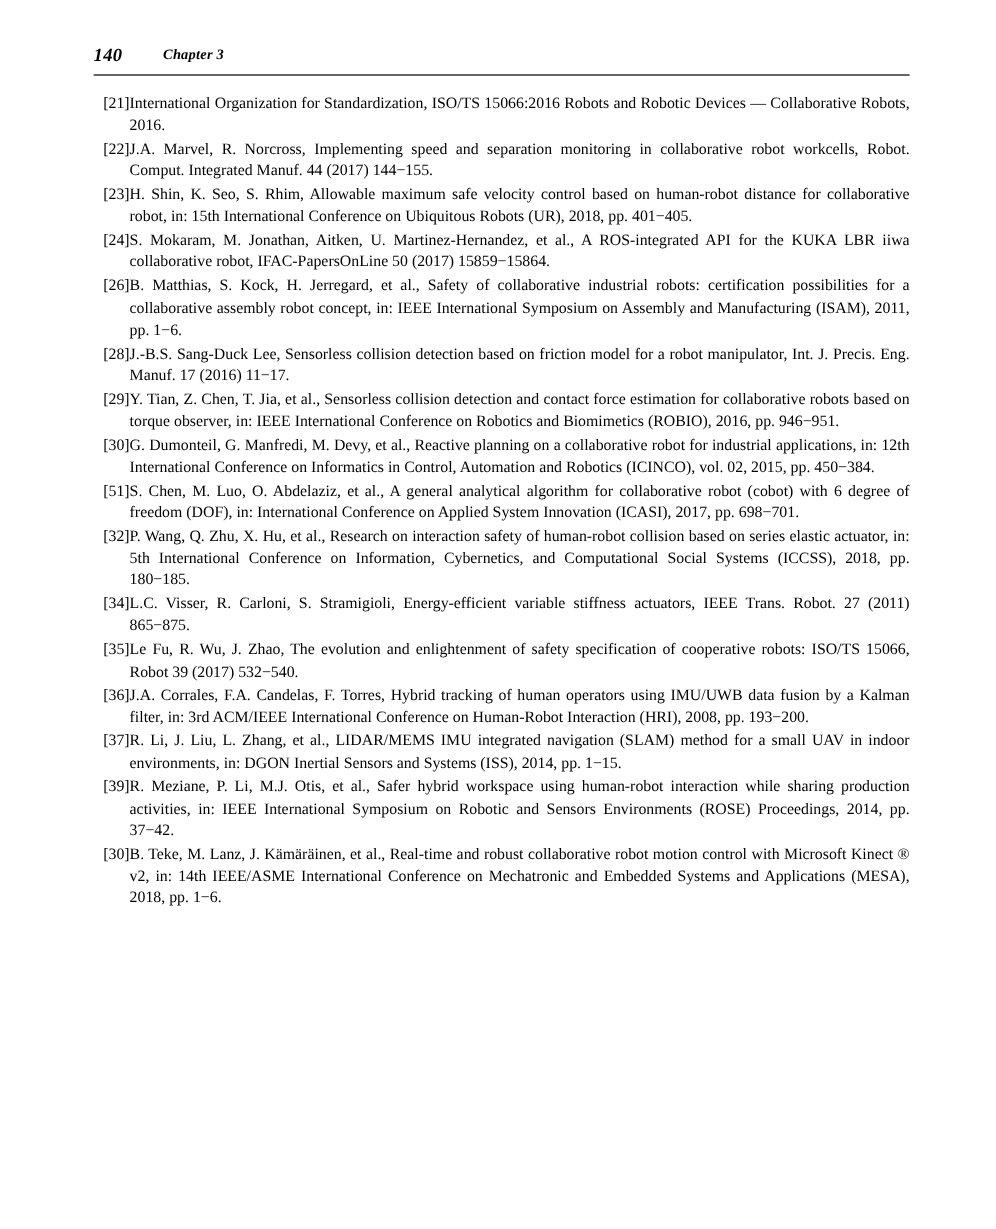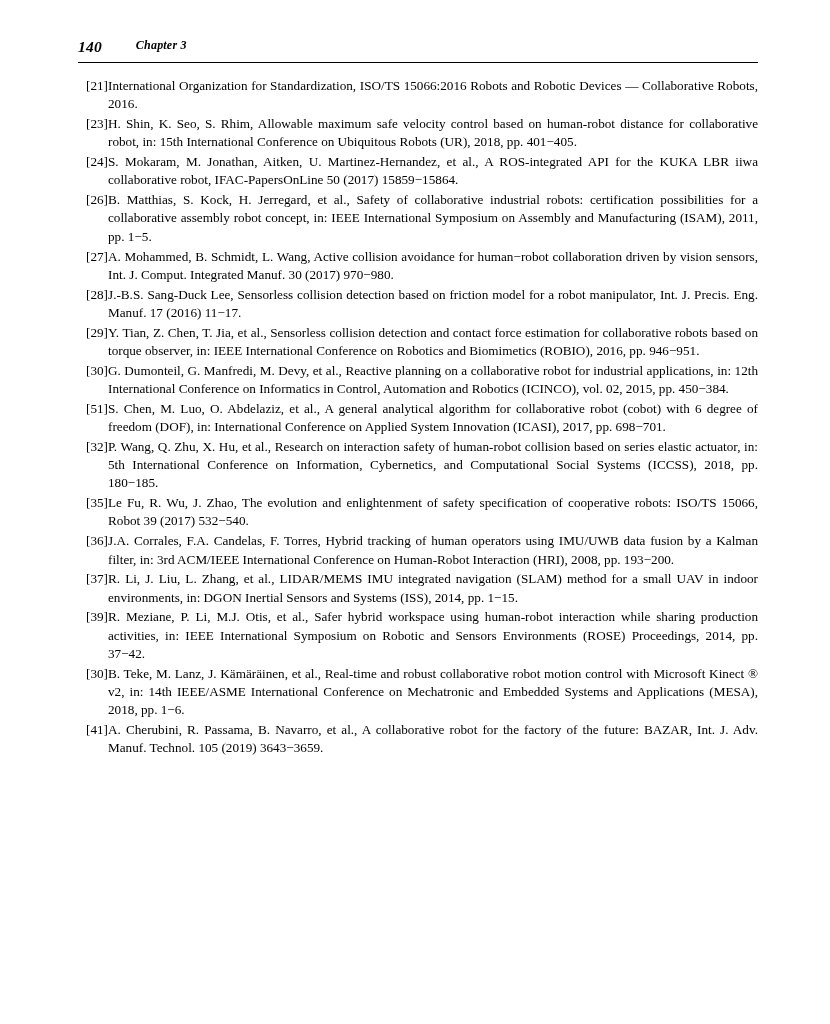--- a/index.html
+++ b/index.html
@@ -79,34 +79,34 @@
   </div>
 
   <hr class="rule">
 
   <ul class="reference-list">
       <li class="ref-item">
         <span class="ref-number">[21]</span>
         <span class="ref-text">International Organization for Standardization, ISO/TS 15066:2016 Robots and Robotic Devices — Collaborative Robots, 2016.</span>
       </li>
       <li class="ref-item">
+        <span class="ref-number">[22]</span>
+        <span class="ref-text">J.A. Marvel, R. Norcross, Implementing speed and separation monitoring in collaborative robot workcells, Robot. Comput. Integrated Manuf. 44 (2017) 144−155.</span>
+      </li>
+      <li class="ref-item">
         <span class="ref-number">[23]</span>
         <span class="ref-text">H. Shin, K. Seo, S. Rhim, Allowable maximum safe velocity control based on human-robot distance for collaborative robot, in: 15th International Conference on Ubiquitous Robots (UR), 2018, pp. 401−405.</span>
       </li>
       <li class="ref-item">
         <span class="ref-number">[24]</span>
         <span class="ref-text">S. Mokaram, M. Jonathan, Aitken, U. Martinez-Hernandez, et al., A ROS-integrated API for the KUKA LBR iiwa collaborative robot, IFAC-PapersOnLine 50 (2017) 15859−15864.</span>
       </li>
       <li class="ref-item">
         <span class="ref-number">[26]</span>
-        <span class="ref-text">B. Matthias, S. Kock, H. Jerregard, et al., Safety of collaborative industrial robots: certification possibilities for a collaborative assembly robot concept, in: IEEE International Symposium on Assembly and Manufacturing (ISAM), 2011, pp. 1−5.</span>
-      </li>
-      <li class="ref-item">
-        <span class="ref-number">[27]</span>
-        <span class="ref-text">A. Mohammed, B. Schmidt, L. Wang, Active collision avoidance for human−robot collaboration driven by vision sensors, Int. J. Comput. Integrated Manuf. 30 (2017) 970−980.</span>
+        <span class="ref-text">B. Matthias, S. Kock, H. Jerregard, et al., Safety of collaborative industrial robots: certification possibilities for a collaborative assembly robot concept, in: IEEE International Symposium on Assembly and Manufacturing (ISAM), 2011, pp. 1−6.</span>
       </li>
       <li class="ref-item">
         <span class="ref-number">[28]</span>
         <span class="ref-text">J.-B.S. Sang-Duck Lee, Sensorless collision detection based on friction model for a robot manipulator, Int. J. Precis. Eng. Manuf. 17 (2016) 11−17.</span>
       </li>
       <li class="ref-item">
         <span class="ref-number">[29]</span>
         <span class="ref-text">Y. Tian, Z. Chen, T. Jia, et al., Sensorless collision detection and contact force estimation for collaborative robots based on torque observer, in: IEEE International Conference on Robotics and Biomimetics (ROBIO), 2016, pp. 946−951.</span>
       </li>
       <li class="ref-item">
@@ -115,38 +115,38 @@
       </li>
       <li class="ref-item">
         <span class="ref-number">[51]</span>
         <span class="ref-text">S. Chen, M. Luo, O. Abdelaziz, et al., A general analytical algorithm for collaborative robot (cobot) with 6 degree of freedom (DOF), in: International Conference on Applied System Innovation (ICASI), 2017, pp. 698−701.</span>
       </li>
       <li class="ref-item">
         <span class="ref-number">[32]</span>
         <span class="ref-text">P. Wang, Q. Zhu, X. Hu, et al., Research on interaction safety of human-robot collision based on series elastic actuator, in: 5th International Conference on Information, Cybernetics, and Computational Social Systems (ICCSS), 2018, pp. 180−185.</span>
       </li>
       <li class="ref-item">
+        <span class="ref-number">[34]</span>
+        <span class="ref-text">L.C. Visser, R. Carloni, S. Stramigioli, Energy-efficient variable stiffness actuators, IEEE Trans. Robot. 27 (2011) 865−875.</span>
+      </li>
+      <li class="ref-item">
         <span class="ref-number">[35]</span>
         <span class="ref-text">Le Fu, R. Wu, J. Zhao, The evolution and enlightenment of safety specification of cooperative robots: ISO/TS 15066, Robot 39 (2017) 532−540.</span>
       </li>
       <li class="ref-item">
         <span class="ref-number">[36]</span>
         <span class="ref-text">J.A. Corrales, F.A. Candelas, F. Torres, Hybrid tracking of human operators using IMU/UWB data fusion by a Kalman filter, in: 3rd ACM/IEEE International Conference on Human-Robot Interaction (HRI), 2008, pp. 193−200.</span>
       </li>
       <li class="ref-item">
         <span class="ref-number">[37]</span>
         <span class="ref-text">R. Li, J. Liu, L. Zhang, et al., LIDAR/MEMS IMU integrated navigation (SLAM) method for a small UAV in indoor environments, in: DGON Inertial Sensors and Systems (ISS), 2014, pp. 1−15.</span>
       </li>
       <li class="ref-item">
         <span class="ref-number">[39]</span>
         <span class="ref-text">R. Meziane, P. Li, M.J. Otis, et al., Safer hybrid workspace using human-robot interaction while sharing production activities, in: IEEE International Symposium on Robotic and Sensors Environments (ROSE) Proceedings, 2014, pp. 37−42.</span>
       </li>
       <li class="ref-item">
         <span class="ref-number">[30]</span>
         <span class="ref-text">B. Teke, M. Lanz, J. Kämäräinen, et al., Real-time and robust collaborative robot motion control with Microsoft Kinect ® v2, in: 14th IEEE/ASME International Conference on Mechatronic and Embedded Systems and Applications (MESA), 2018, pp. 1−6.</span>
       </li>
-      <li class="ref-item">
-        <span class="ref-number">[41]</span>
-        <span class="ref-text">A. Cherubini, R. Passama, B. Navarro, et al., A collaborative robot for the factory of the future: BAZAR, Int. J. Adv. Manuf. Technol. 105 (2019) 3643−3659.</span>
-      </li>
     </ul>
 
 </div>
 
 </body></html>

